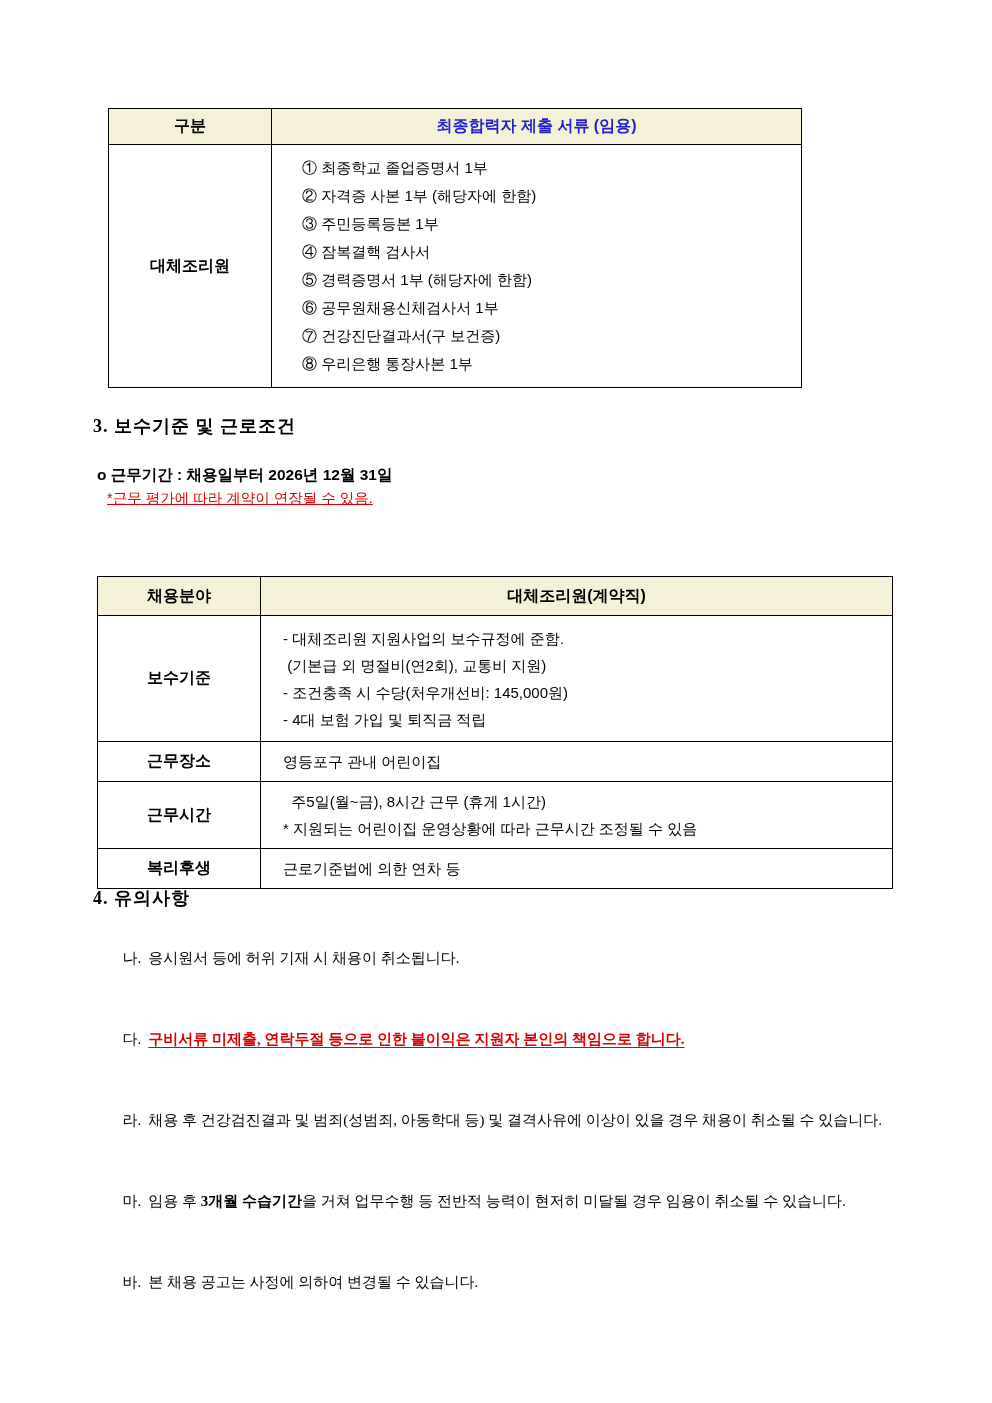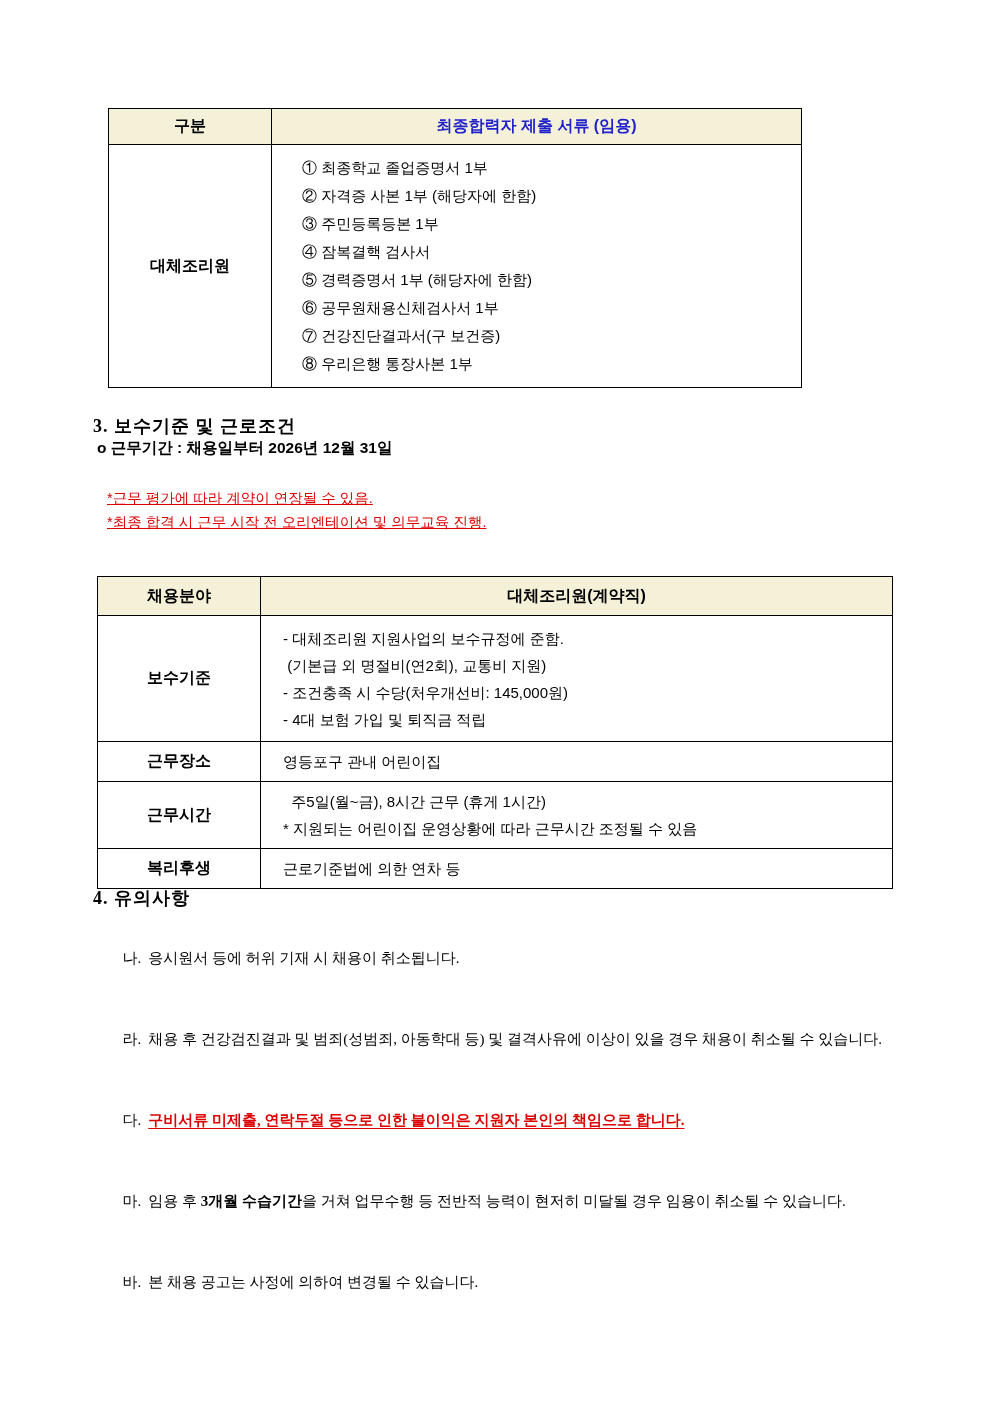--- a/index.html
+++ b/index.html
@@ -21,21 +21,21 @@
   .label-cell { font-weight:bold; text-align:center; font-size:16px; }
   .docs { padding:9px 6px 9px 30px; vertical-align:middle; }
   .doc-line { line-height:28px; font-size:15px; white-space:pre-wrap; }
 
   
   .sec-title {
     position:absolute; margin:0; font-family:"Liberation Serif", serif;
     font-size:18px; font-weight:bold; letter-spacing:1px;
   }
   .sec3 { left:93px; top:414px; }
-  .period { position:absolute; left:97px; top:438px; margin:0; font-size:15.5px; font-weight:bold; }
+  .period { position:absolute; left:97px; top:465px; margin:0; font-size:15.5px; font-weight:bold; }
   .rednote { position:absolute; left:107px; margin:0; font-size:14.5px; color:var(--red,#DC0000);text-decoration:underline; }
   .red1 { top:489px; }
   .red2 { top:513px; }
 
   
   .t2 { left:97px; top:576px; width:796px; }
   .t2 .c1 { width:160px; }
   .t2 .hdr { height:36px; }
   .cell-lines { padding:6px 22px; font-size:15px; line-height:27px; white-space:pre-wrap; vertical-align:middle; }
   .r-pay   { height:126px; }
@@ -80,21 +80,20 @@
         <div class="doc-line">⑦ 건강진단결과서(구 보건증)</div>
         <div class="doc-line">⑧ 우리은행 통장사본 1부</div>
       </td>
     </tr>
   </tbody>
     </table>
 
   <h2 class="sec-title sec3">3. 보수기준 및 근로조건</h2>
   <p class="period">o 근무기간 : 채용일부터 2026년 12월 31일</p>
   <p class="rednote red1">*근무 평가에 따라 계약이 연장될 수 있음.</p>
-  <p class="rednote red2">*최종 합격 시 근무 시작 전 오리엔테이션 및 의무교육 진행.</p>
 
   <table class="t2">
     <tbody>
         <tr>
       <td class="hdr c1">채용분야</td>
       <td class="hdr">대체조리원(계약직)</td>
     </tr>
     <tr class="r-pay">
       <td class="label-cell c1">보수기준</td>
       <td class="cell-lines">- 대체조리원 지원사업의 보수규정에 준함.
@@ -117,24 +116,24 @@
     </tr>
   </tbody>
     </table>
 
   <h2 class="sec-title sec4">4. 유의사항</h2>
   <div class="notes">
     <div class="note">
       <span class="pfx">나.</span><span>응시원서 등에 허위 기재 시 채용이 취소됩니다.</span>
     </div>
     <div class="note">
-      <span class="pfx">라.</span><span>채용 후 건강검진결과 및 범죄(성범죄, 아동학대 등) 및 결격사유에 이상이 있을 경우 채용이 취소될 수 있습니다.</span>
+      <span class="pfx">다.</span><span class="red-bold-u">구비서류 미제출, 연락두절 등으로 인한 불이익은 지원자 본인의 책임으로 합니다.</span>
     </div>
     <div class="note">
-      <span class="pfx">다.</span><span class="red-bold-u">구비서류 미제출, 연락두절 등으로 인한 불이익은 지원자 본인의 책임으로 합니다.</span>
+      <span class="pfx">라.</span><span>채용 후 건강검진결과 및 범죄(성범죄, 아동학대 등) 및 결격사유에 이상이 있을 경우 채용이 취소될 수 있습니다.</span>
     </div>
     <div class="note">
       <span class="pfx">마.</span><span>임용 후 </span><span class="bold">3개월 수습기간</span><span>을 거쳐 업무수행 등 전반적 능력이 현저히 미달될 경우 임용이 취소될 수 있습니다.</span>
     </div>
     <div class="note">
       <span class="pfx">바.</span><span>본 채용 공고는 사정에 의하여 변경될 수 있습니다.</span>
     </div>
 
   </div>
 

